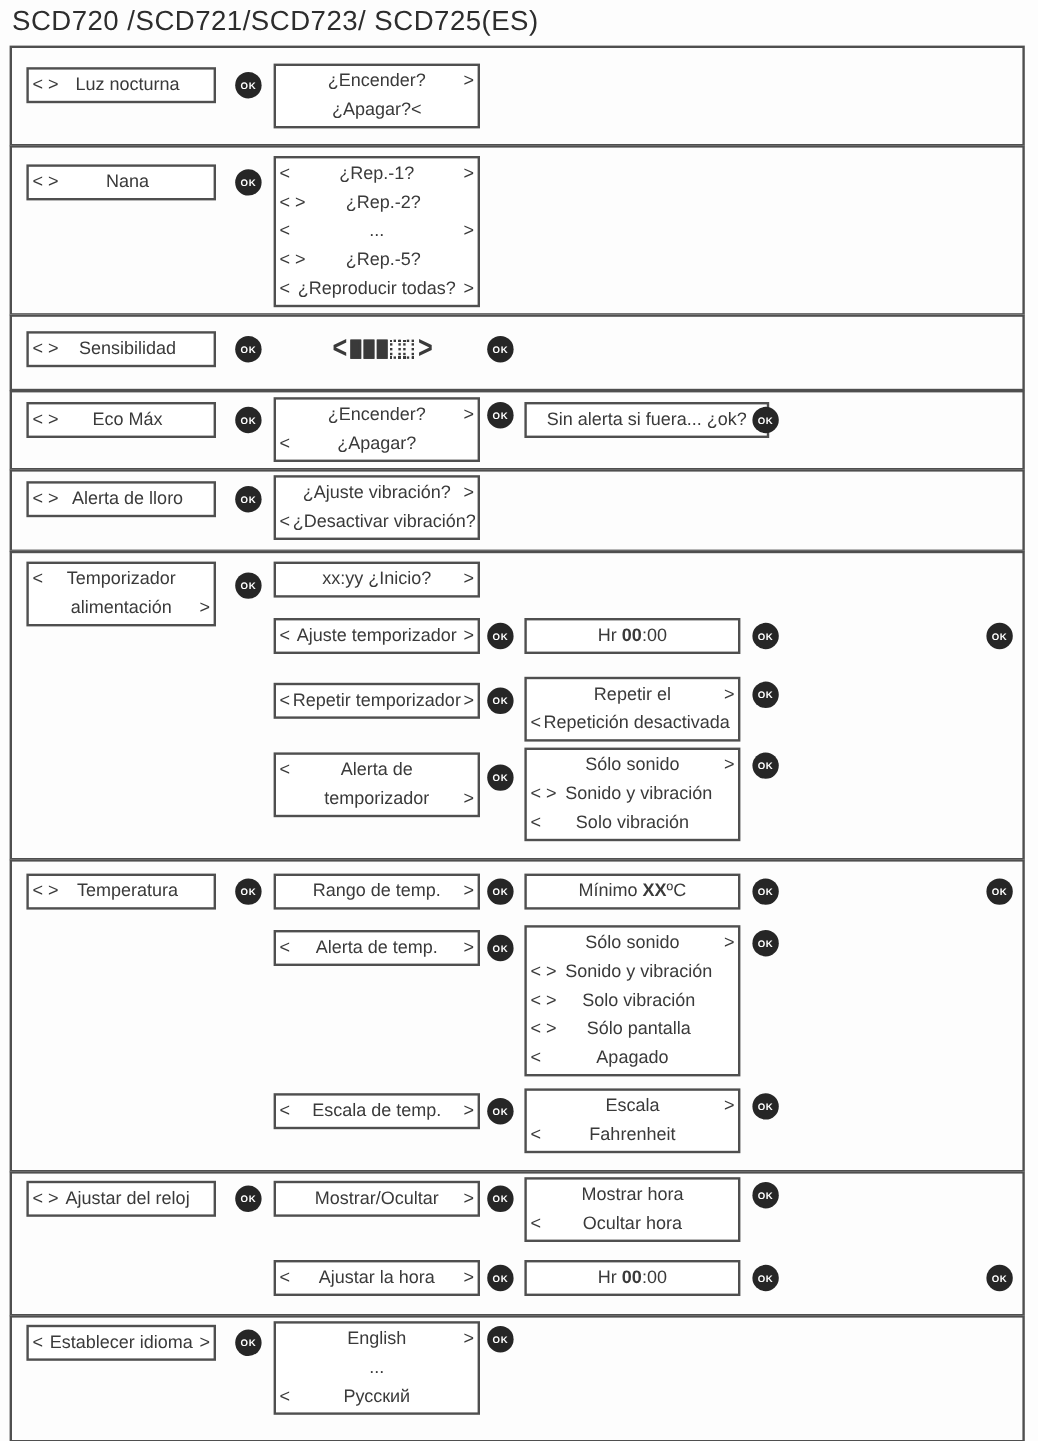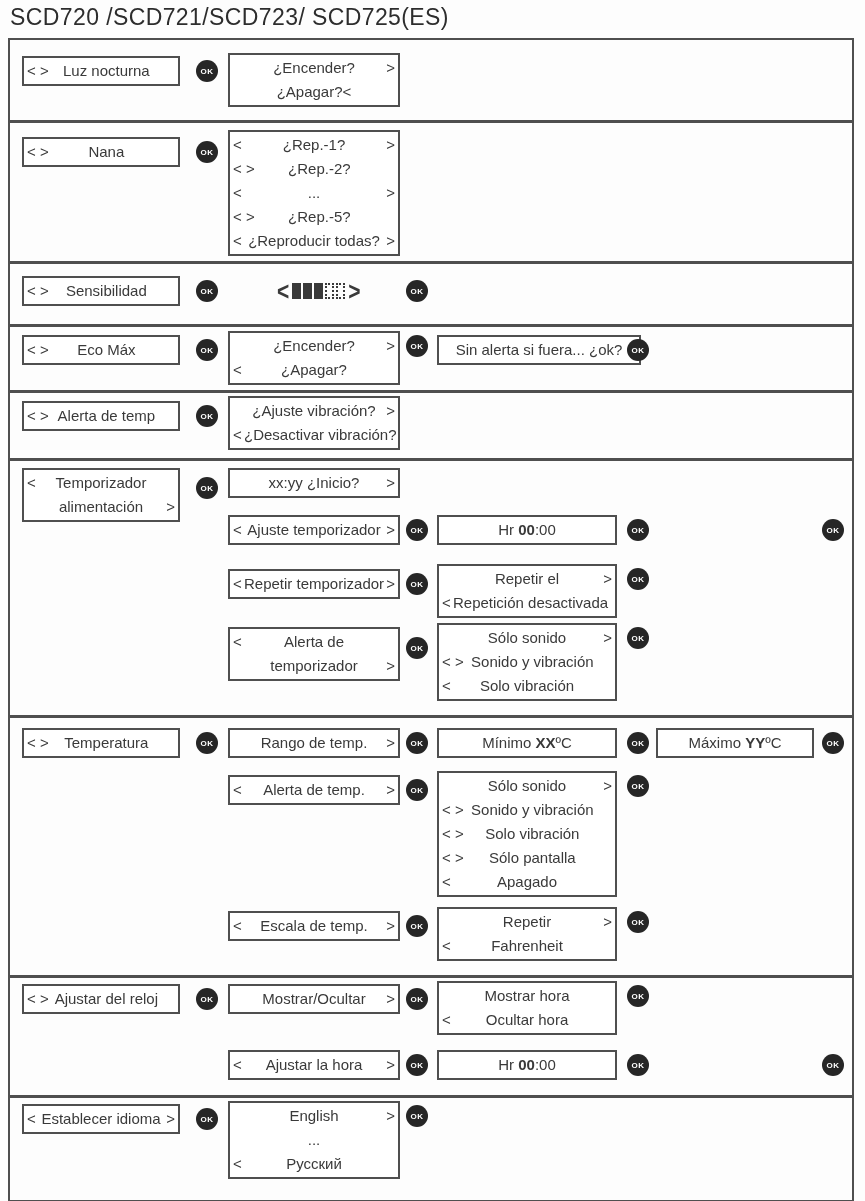--- a/index.html
+++ b/index.html
@@ -142,21 +142,21 @@
           <span class="mk r"></span>
         </div>
       </div>
     <div class="ok" style="left:617px;top:12px;">OK</div>
   </div>
 
   <div class="row" style="top:391px;height:65px;">
     <div class="box" style="left:12px;top:8px;width:158px;">
         <div class="line">
           <span class="mk l">&lt; &gt;</span>
-          <span class="ct">Alerta de temp</span>
+          <span class="ct">Alerta de lloro</span>
           <span class="mk r"></span>
         </div>
       </div>
     <div class="ok" style="left:186px;top:12px;">OK</div>
     <div class="box" style="left:218px;top:3px;width:172px;">
         <div class="line">
           <span class="mk l"></span>
           <span class="ct">¿Ajuste vibración?</span>
           <span class="mk r">&gt;</span>
         </div>
@@ -281,27 +281,20 @@
       </div>
     <div class="ok" style="left:396px;top:14px;">OK</div>
     <div class="box" style="left:427px;top:10px;width:180px;">
         <div class="line">
           <span class="mk l"></span>
           <span class="ct"><span>Mínimo </span><b>XX</b><span>ºC</span></span>
           <span class="mk r"></span>
         </div>
       </div>
     <div class="ok" style="left:617px;top:14px;">OK</div>
-    <div class="box" style="left:646px;top:10px;width:158px;">
-        <div class="line">
-          <span class="mk l"></span>
-          <span class="ct"><span>Máximo </span><b>YY</b><span>ºC</span></span>
-          <span class="mk r"></span>
-        </div>
-      </div>
     <div class="ok" style="left:812px;top:14px;">OK</div>
 
     <div class="box" style="left:218px;top:57px;width:172px;">
         <div class="line">
           <span class="mk l">&lt;</span>
           <span class="ct">Alerta de temp.</span>
           <span class="mk r">&gt;</span>
         </div>
       </div>
     <div class="ok" style="left:396px;top:61px;">OK</div>
@@ -338,21 +331,21 @@
         <div class="line">
           <span class="mk l">&lt;</span>
           <span class="ct">Escala de temp.</span>
           <span class="mk r">&gt;</span>
         </div>
       </div>
     <div class="ok" style="left:396px;top:197px;">OK</div>
     <div class="box" style="left:427px;top:189px;width:180px;">
         <div class="line">
           <span class="mk l"></span>
-          <span class="ct">Repetir</span>
+          <span class="ct">Escala</span>
           <span class="mk r">&gt;</span>
         </div>
         <div class="line">
           <span class="mk l">&lt;</span>
           <span class="ct">Fahrenheit</span>
           <span class="mk r"></span>
         </div>
       </div>
     <div class="ok" style="left:617px;top:193px;">OK</div>
   </div>

